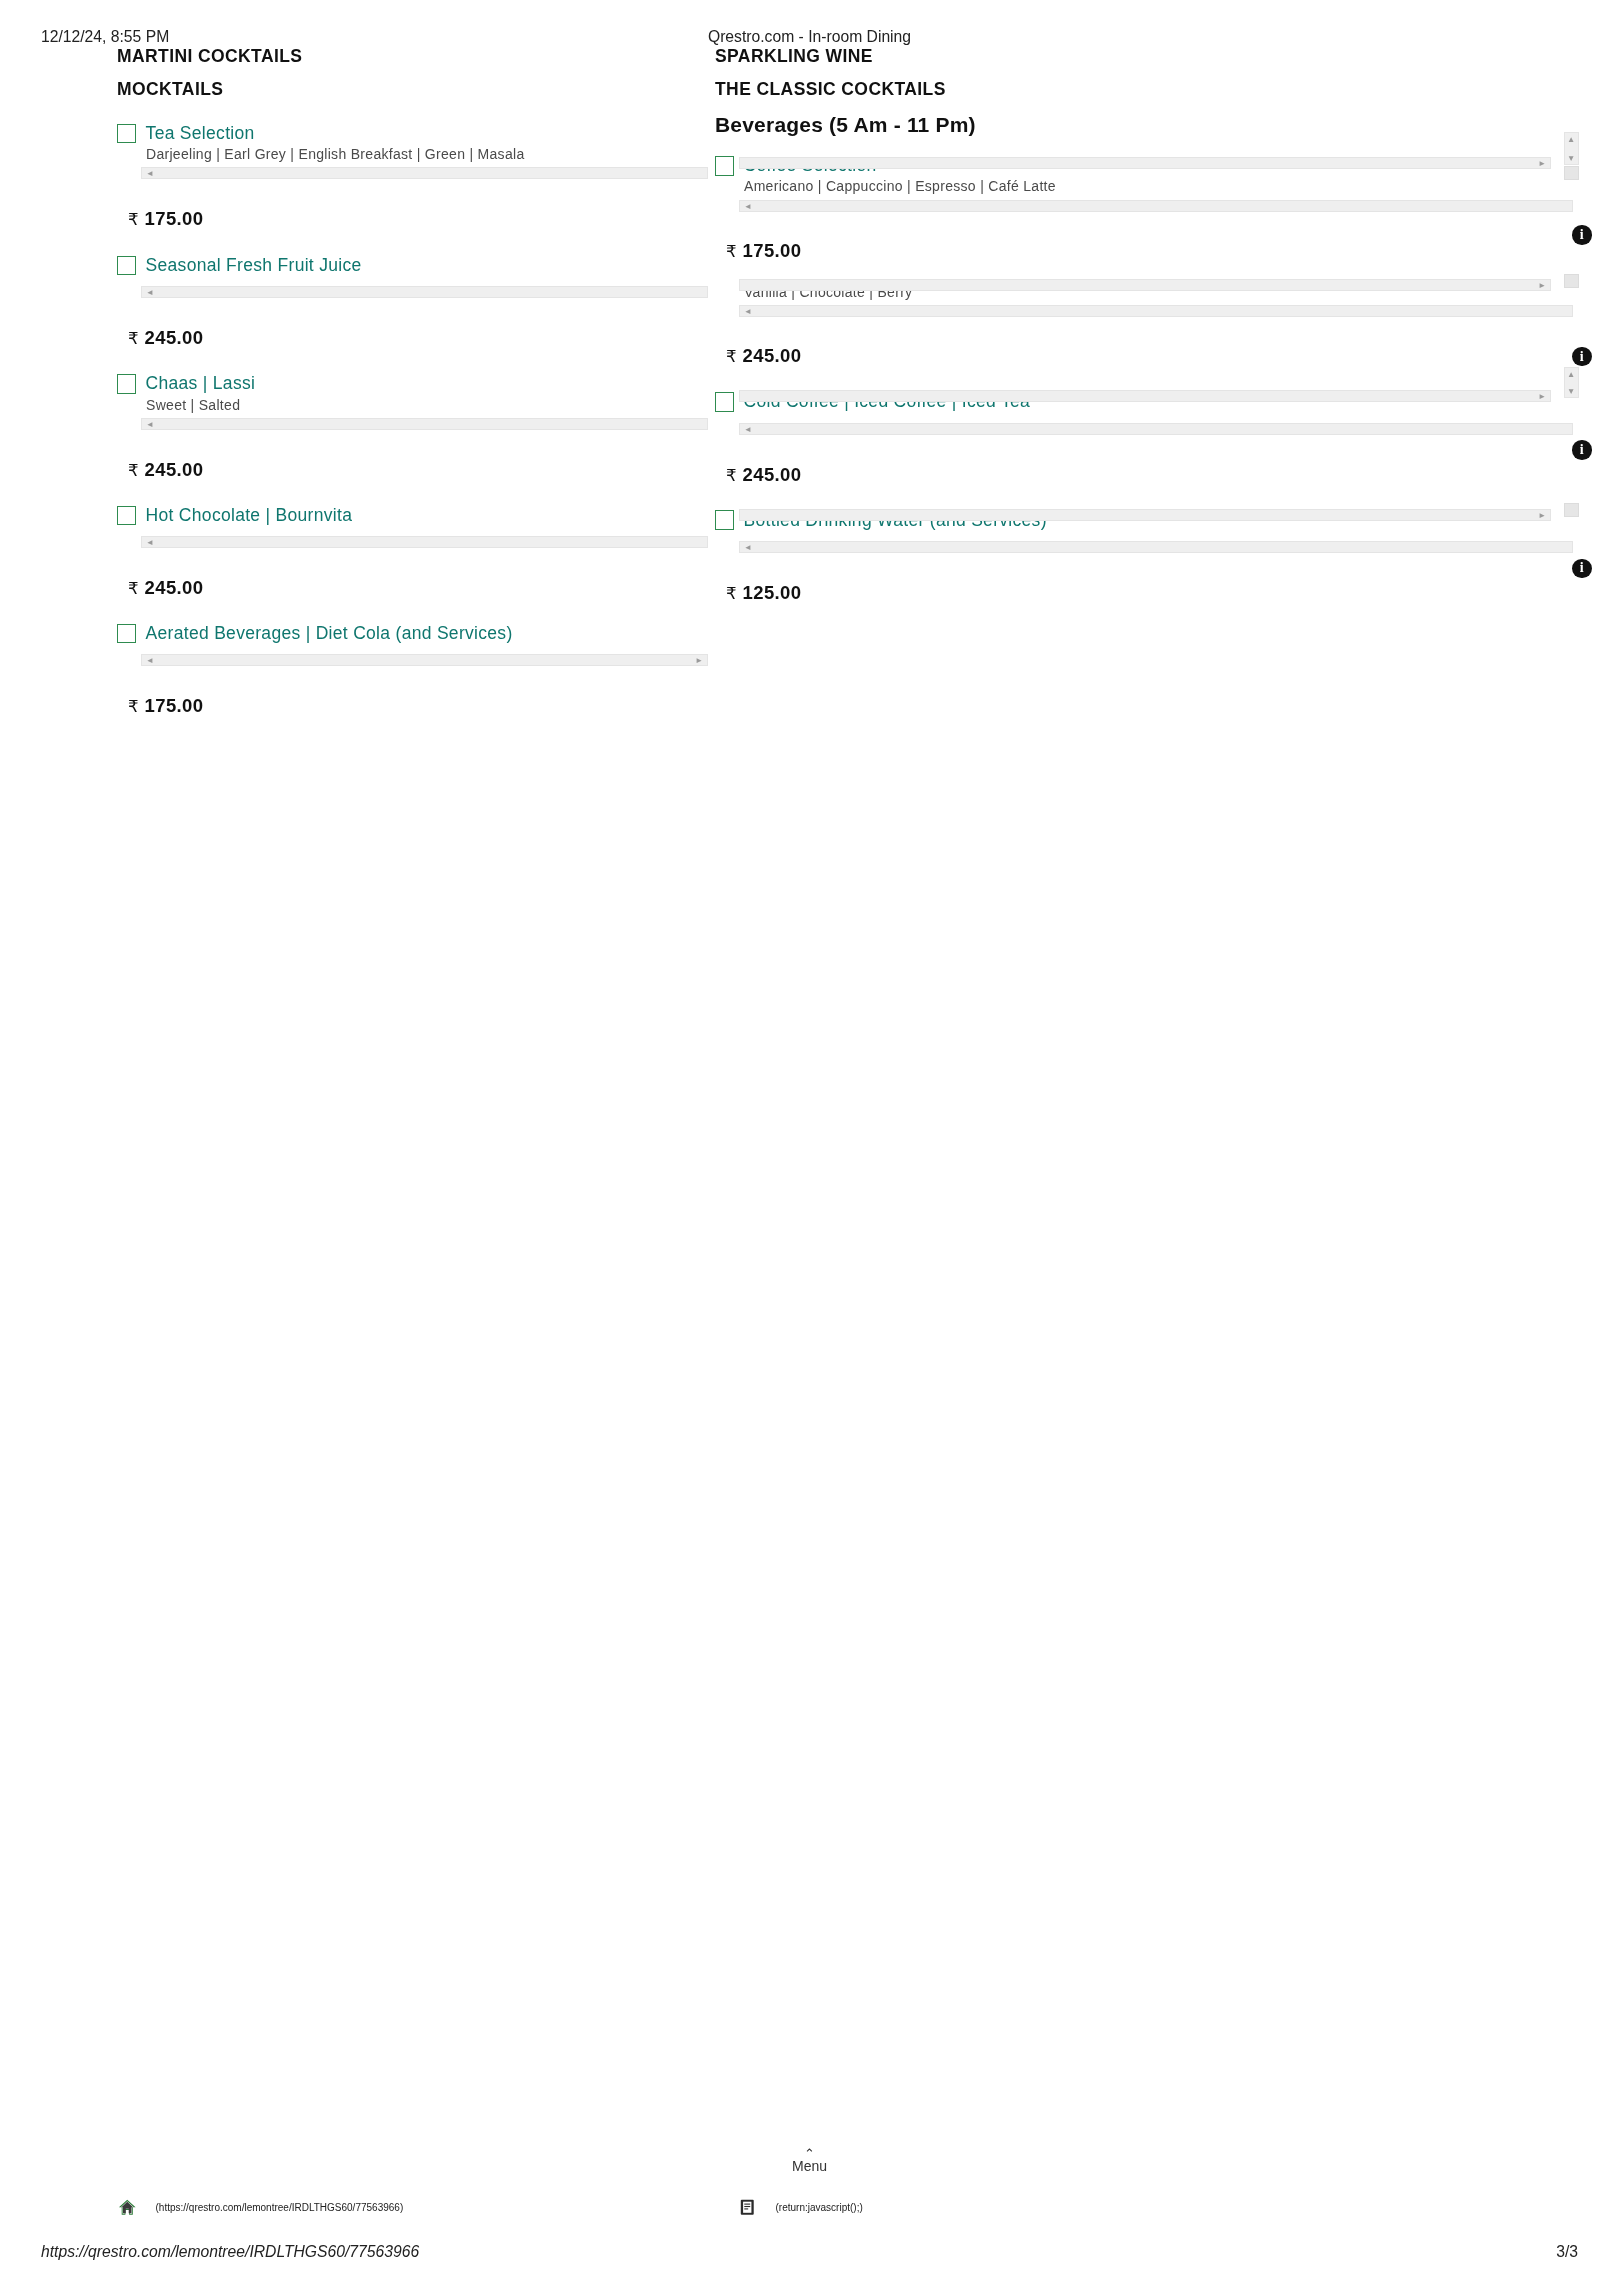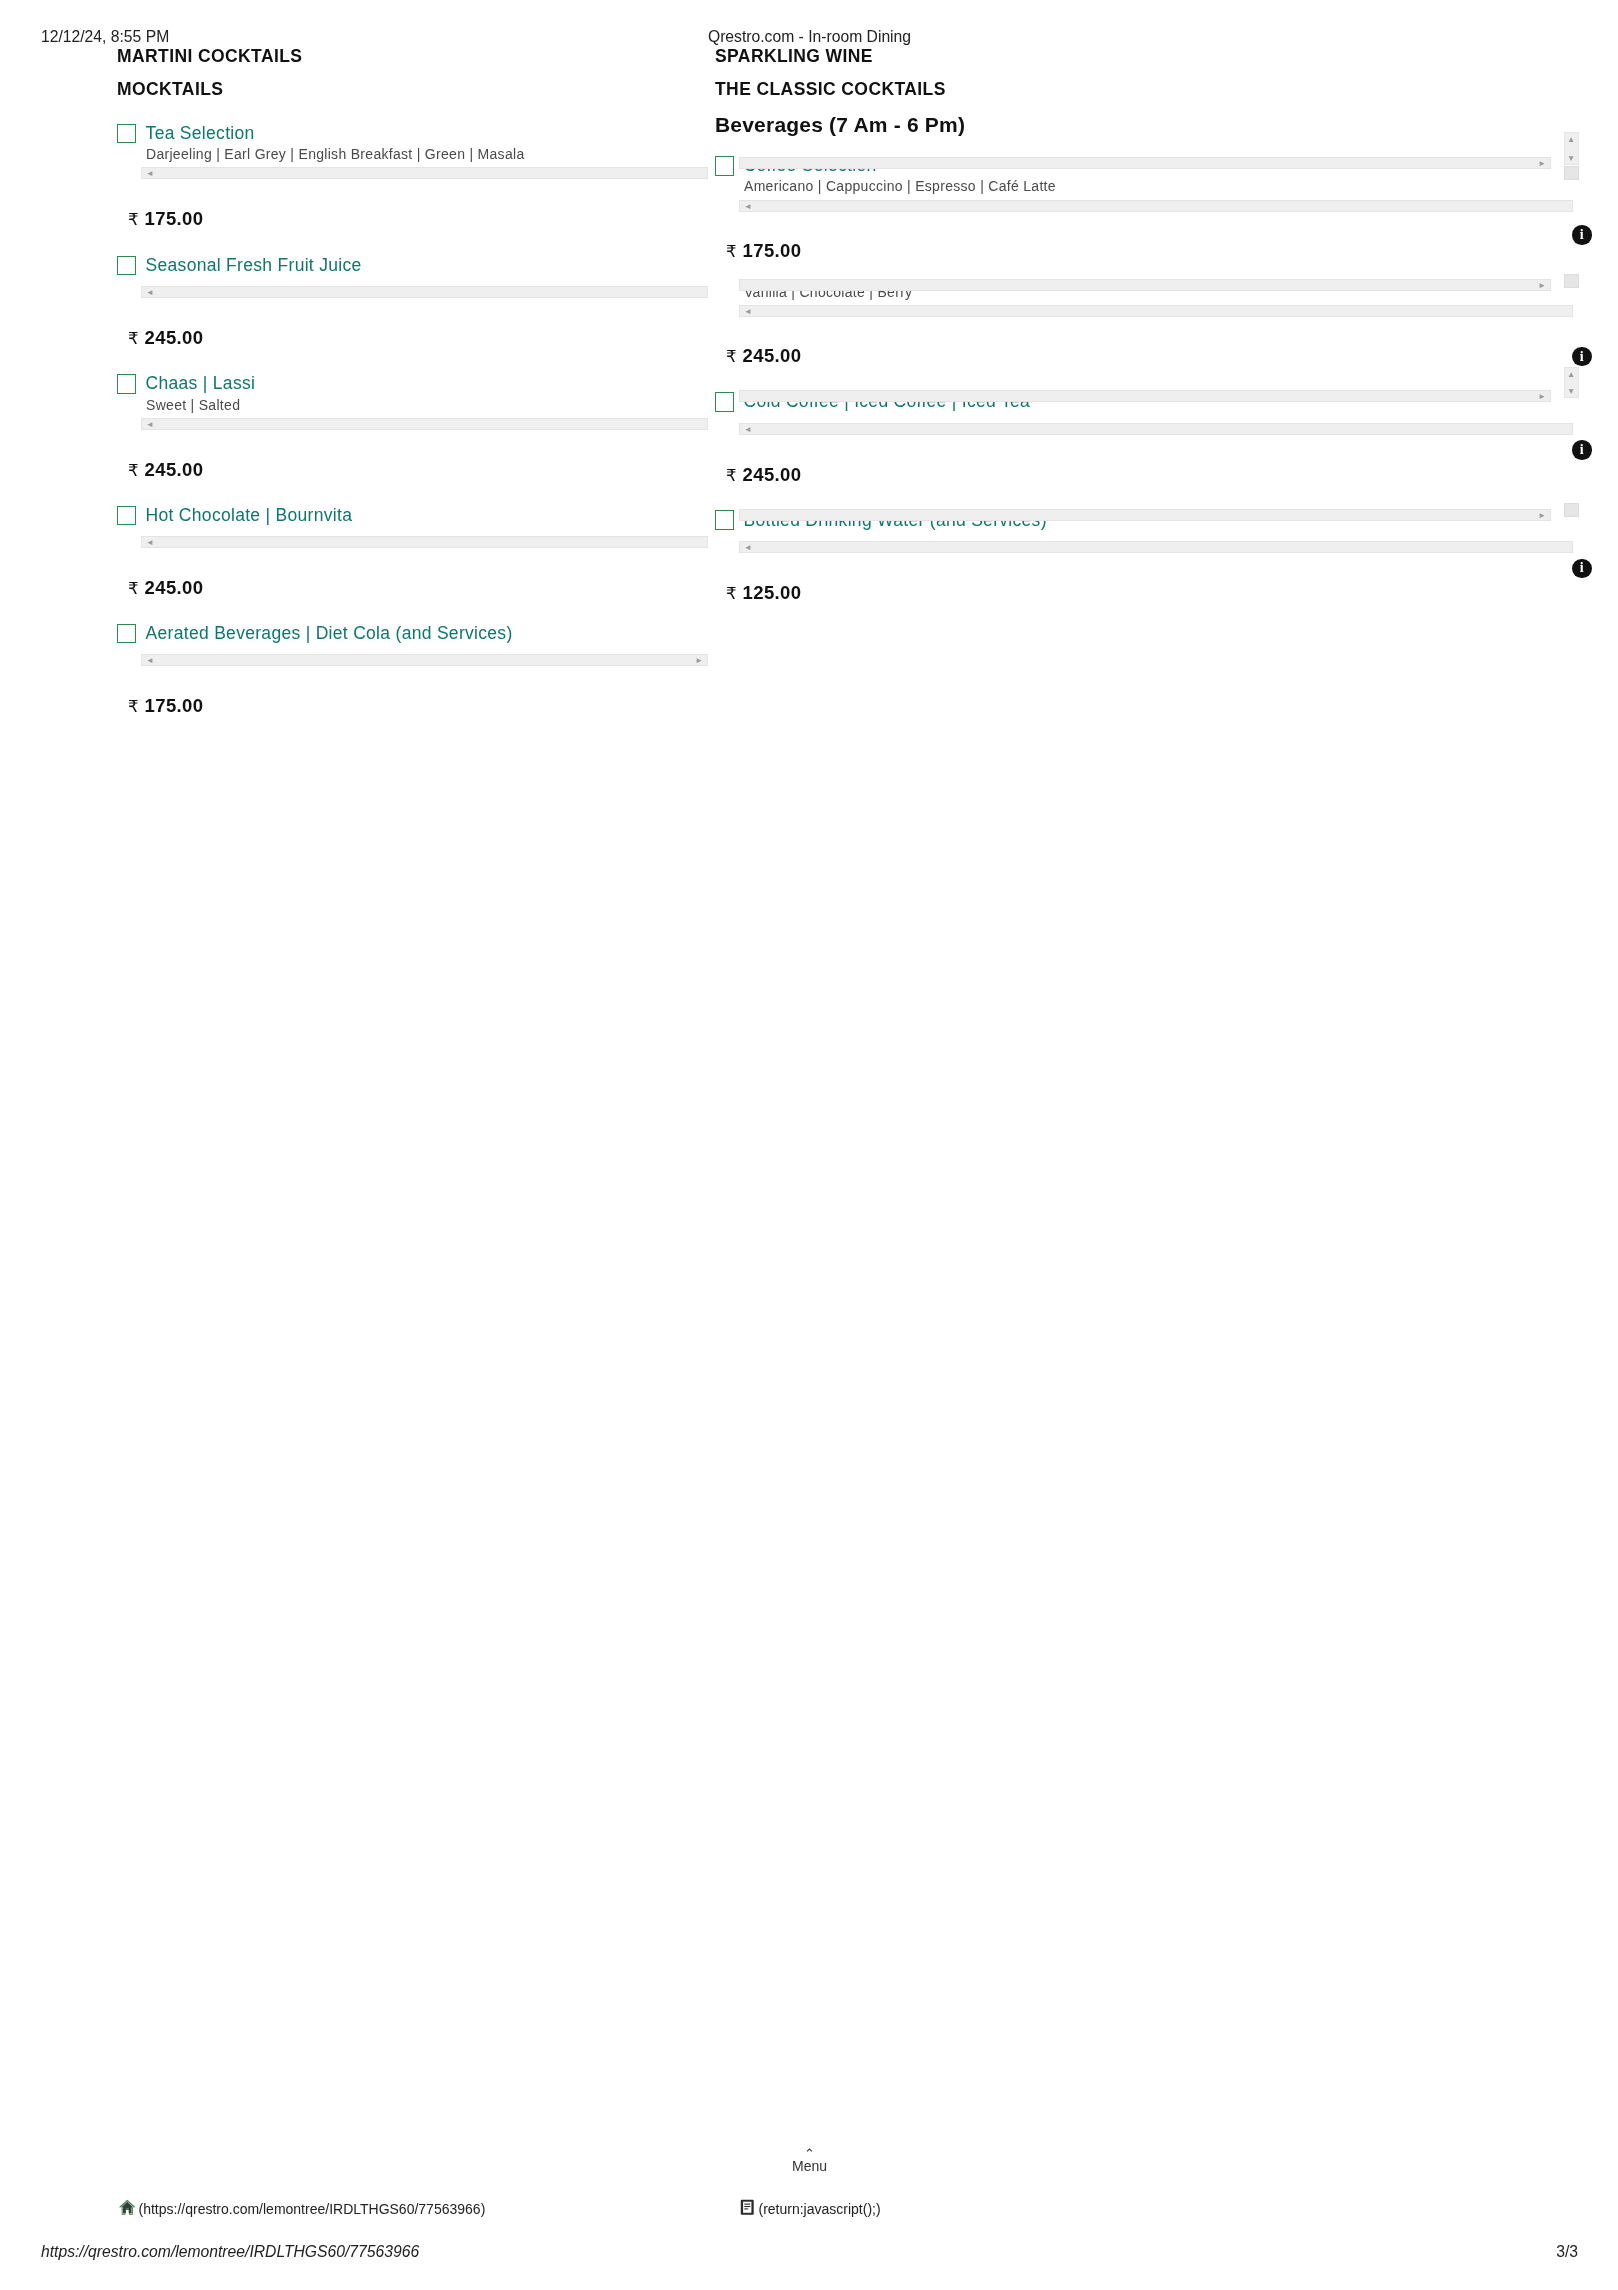--- a/index.html
+++ b/index.html
@@ -212,23 +212,23 @@
   .footer-links {
     position: absolute;
     top: 2198px;
     left: 0;
     width: 1619px;
     height: 26px;
   }
   .footer-links .fl-item {
     position: absolute;
     display: flex;
-    align-items: flex-end;
-    gap: 2px;
-    font-size: 14px;
+    align-items: center;
+    gap: 19px;
+    font-size: 10px;
     color: #222;
     white-space: nowrap;
   }
   .fl-home { left: 118px; }
   .fl-menu { left: 738px; }
   .ic-home, .ic-book {
     width: 18.5px;
     height: 18.5px;
     display: inline-block;
     flex: 0 0 auto;
@@ -307,21 +307,21 @@
   </div>
 
 </div>
 
 <div class="col col-right">
 
   <div class="cat-head">SPARKLING WINE</div>
   <div style="height:15.7px"></div>
   <div class="cat-head">THE CLASSIC COCKTAILS</div>
   <div style="height:15.7px"></div>
-  <div class="cat-head big">Beverages (7 Am - 6 Pm)</div>
+  <div class="cat-head big">Beverages (5 Am - 11 Pm)</div>
 
   <div class="item" style="margin-top:20px;">
     <div class="item-head">
       <div class="veg-box"></div>
       <div class="item-name">Coffee Selection</div>
     </div>
     <div class="item-desc">Americano | Cappuccino | Espresso | Café Latte</div>
     <div class="hbar" style="margin-left:24px; width:834px;">
       <span class="arr-l">◄</span>
     </div>

